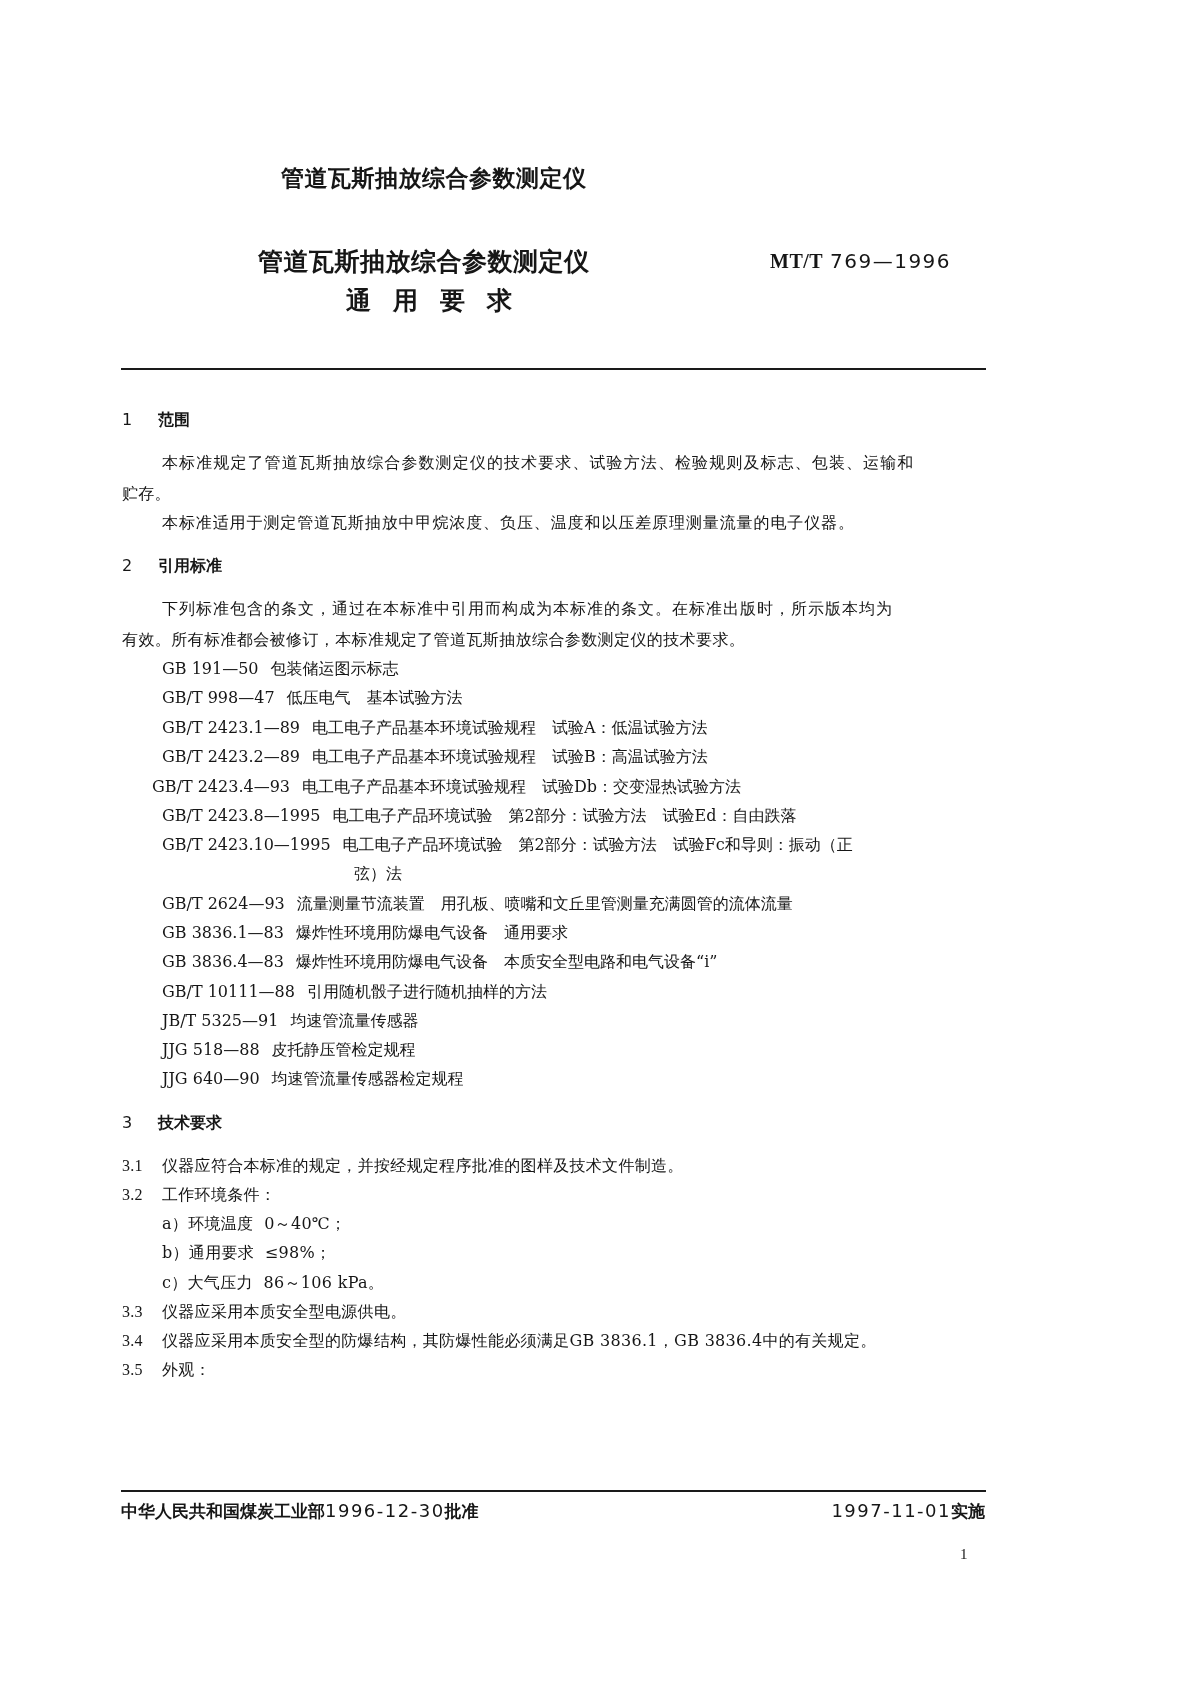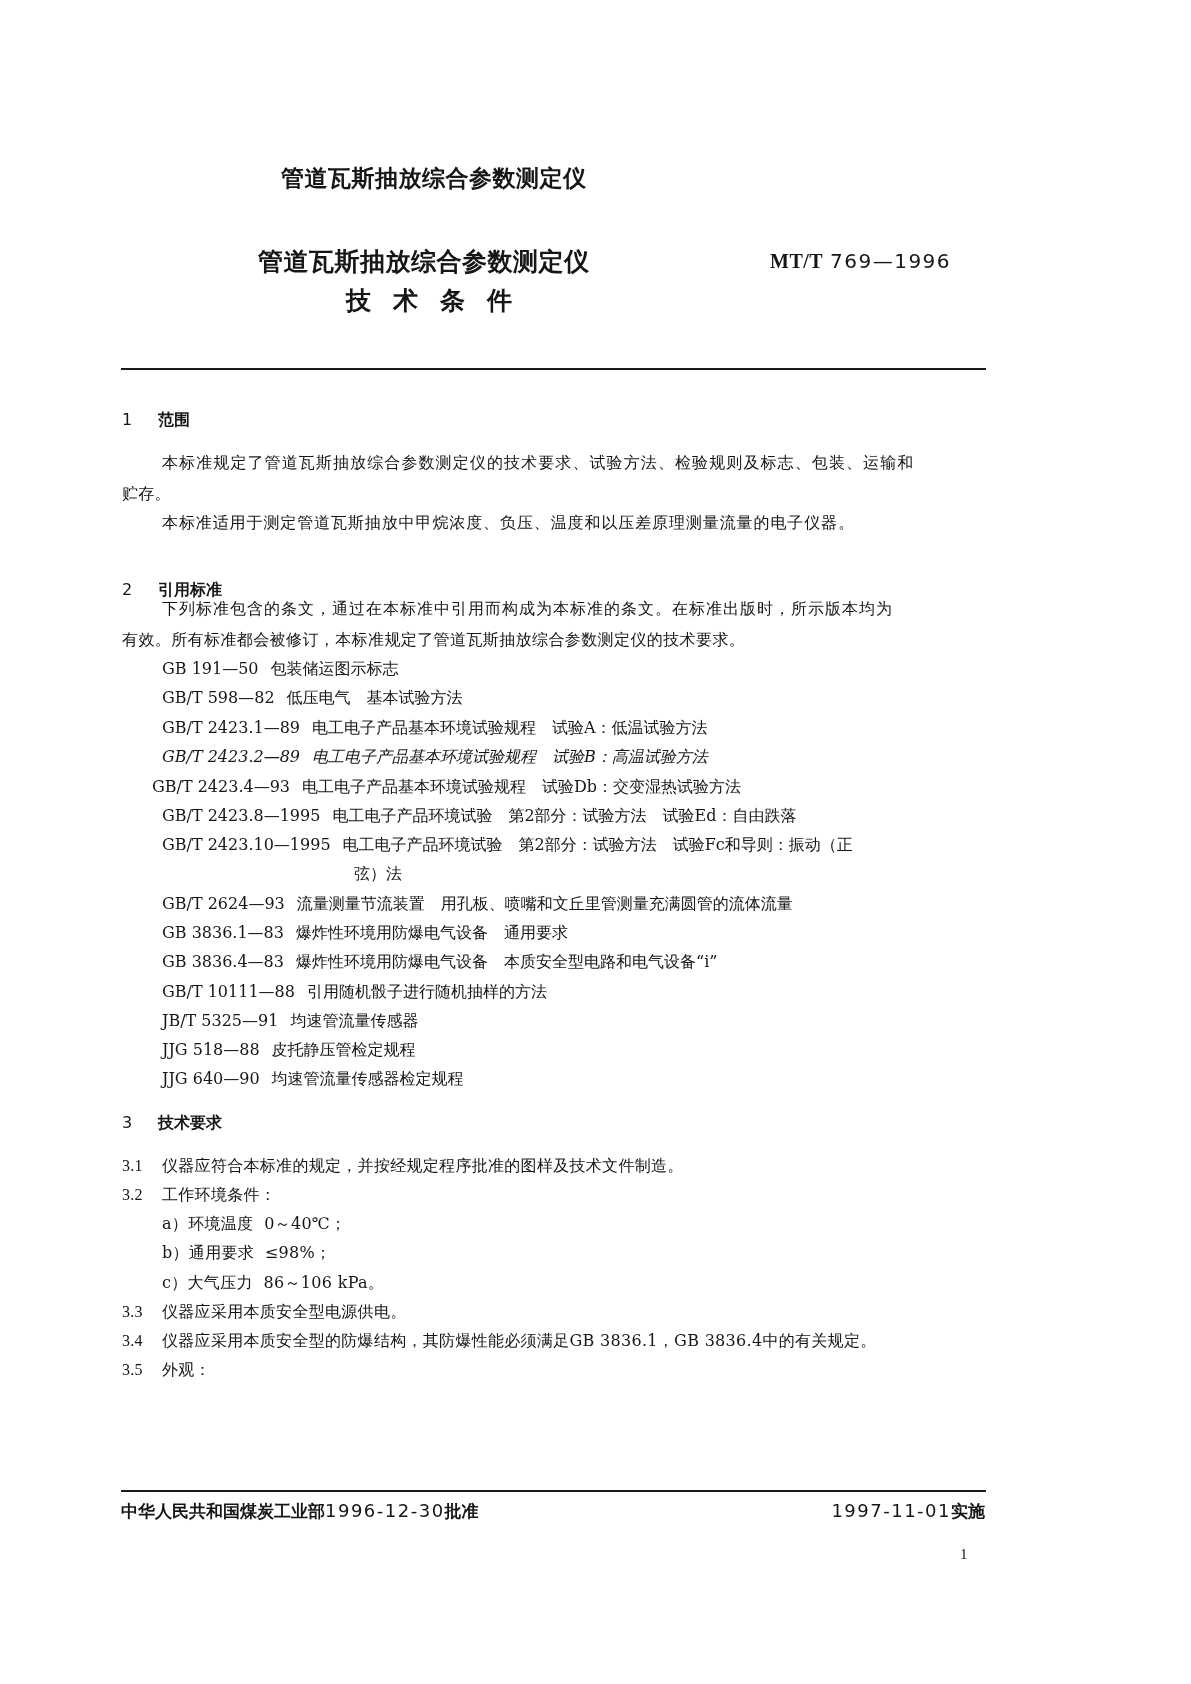--- a/index.html
+++ b/index.html
@@ -34,51 +34,51 @@
     .footer-left .d { font-weight: normal; letter-spacing: 1.5px; font-size: 18px; }
     .footer-right { right: 206px; top: 1500px; font-size: 17px; font-weight: bold; }
     .footer-right .d { font-weight: normal; letter-spacing: 1.5px; font-size: 18px; }
     .page-num { left: 960px; top: 1546px; font-size: 15px; }
   </style>
 </head>
 <body>
 
 <div class="abs org-title sans">管道瓦斯抽放综合参数测定仪</div>
 <div class="abs doc-title sans">管道瓦斯抽放综合参数测定仪</div>
-<div class="abs doc-subtitle sans">技术条件</div>
+<div class="abs doc-subtitle sans">通用要求</div>
 <div class="abs doc-number">
   <span class="mt">MT/T</span>
   <span class="num">769—1996</span>
 </div>
 
 <div class="rule top"></div>
 
 <div class="abs section-head sans" style="left:122px; top:410px;">
   <span class="sec-num">1</span><span>范围</span>
 </div>
 <div class="abs p" style="left:162px; top:453px; letter-spacing:1.1px;">本标准规定了管道瓦斯抽放综合参数测定仪的技术要求、试验方法、检验规则及标志、包装、运输和</div>
 <div class="abs p" style="left:122px; top:484px;">贮存。</div>
 <div class="abs p" style="left:162px; top:513px; letter-spacing:0.9px;">本标准适用于测定管道瓦斯抽放中甲烷浓度、负压、温度和以压差原理测量流量的电子仪器。</div>
 
-<div class="abs section-head sans" style="left:122px; top:556px;margin-top:24px;">
+<div class="abs section-head sans" style="left:122px; top:556px;">
   <span class="sec-num">2</span><span>引用标准</span>
 </div>
 <div class="abs p" style="left:162px; top:599px; letter-spacing:1.0px;">下列标准包含的条文，通过在本标准中引用而构成为本标准的条文。在标准出版时，所示版本均为</div>
 <div class="abs p" style="left:122px; top:630px; letter-spacing:0.4px;">有效。所有标准都会被修订，本标准规定了管道瓦斯抽放综合参数测定仪的技术要求。</div>
 
 <div class="abs ref" style="left:162px; top:659px;">
   <span class="code">GB 191—50</span><span>包装储运图示标志</span>
 </div>
 <div class="abs ref" style="left:162px; top:688px;">
-  <span class="code">GB/T 598—82</span><span>低压电气　基本试验方法</span>
+  <span class="code">GB/T 998—47</span><span>低压电气　基本试验方法</span>
 </div>
 <div class="abs ref" style="left:162px; top:718px;">
   <span class="code">GB/T 2423.1—89</span><span>电工电子产品基本环境试验规程　试验A：低温试验方法</span>
 </div>
-<div class="abs ref" style="left:162px; top:747px;font-style:italic;">
+<div class="abs ref" style="left:162px; top:747px;">
   <span class="code">GB/T 2423.2—89</span><span>电工电子产品基本环境试验规程　试验B：高温试验方法</span>
 </div>
 <div class="abs ref" style="left:152px; top:777px;">
   <span class="code">GB/T 2423.4—93</span><span>电工电子产品基本环境试验规程　试验Db：交变湿热试验方法</span>
 </div>
 <div class="abs ref" style="left:162px; top:806px;">
   <span class="code">GB/T 2423.8—1995</span><span>电工电子产品环境试验　第2部分：试验方法　试验Ed：自由跌落</span>
 </div>
 <div class="abs ref" style="left:162px; top:835px;">
   <span class="code">GB/T 2423.10—1995</span><span>电工电子产品环境试验　第2部分：试验方法　试验Fc和导则：振动（正</span>

